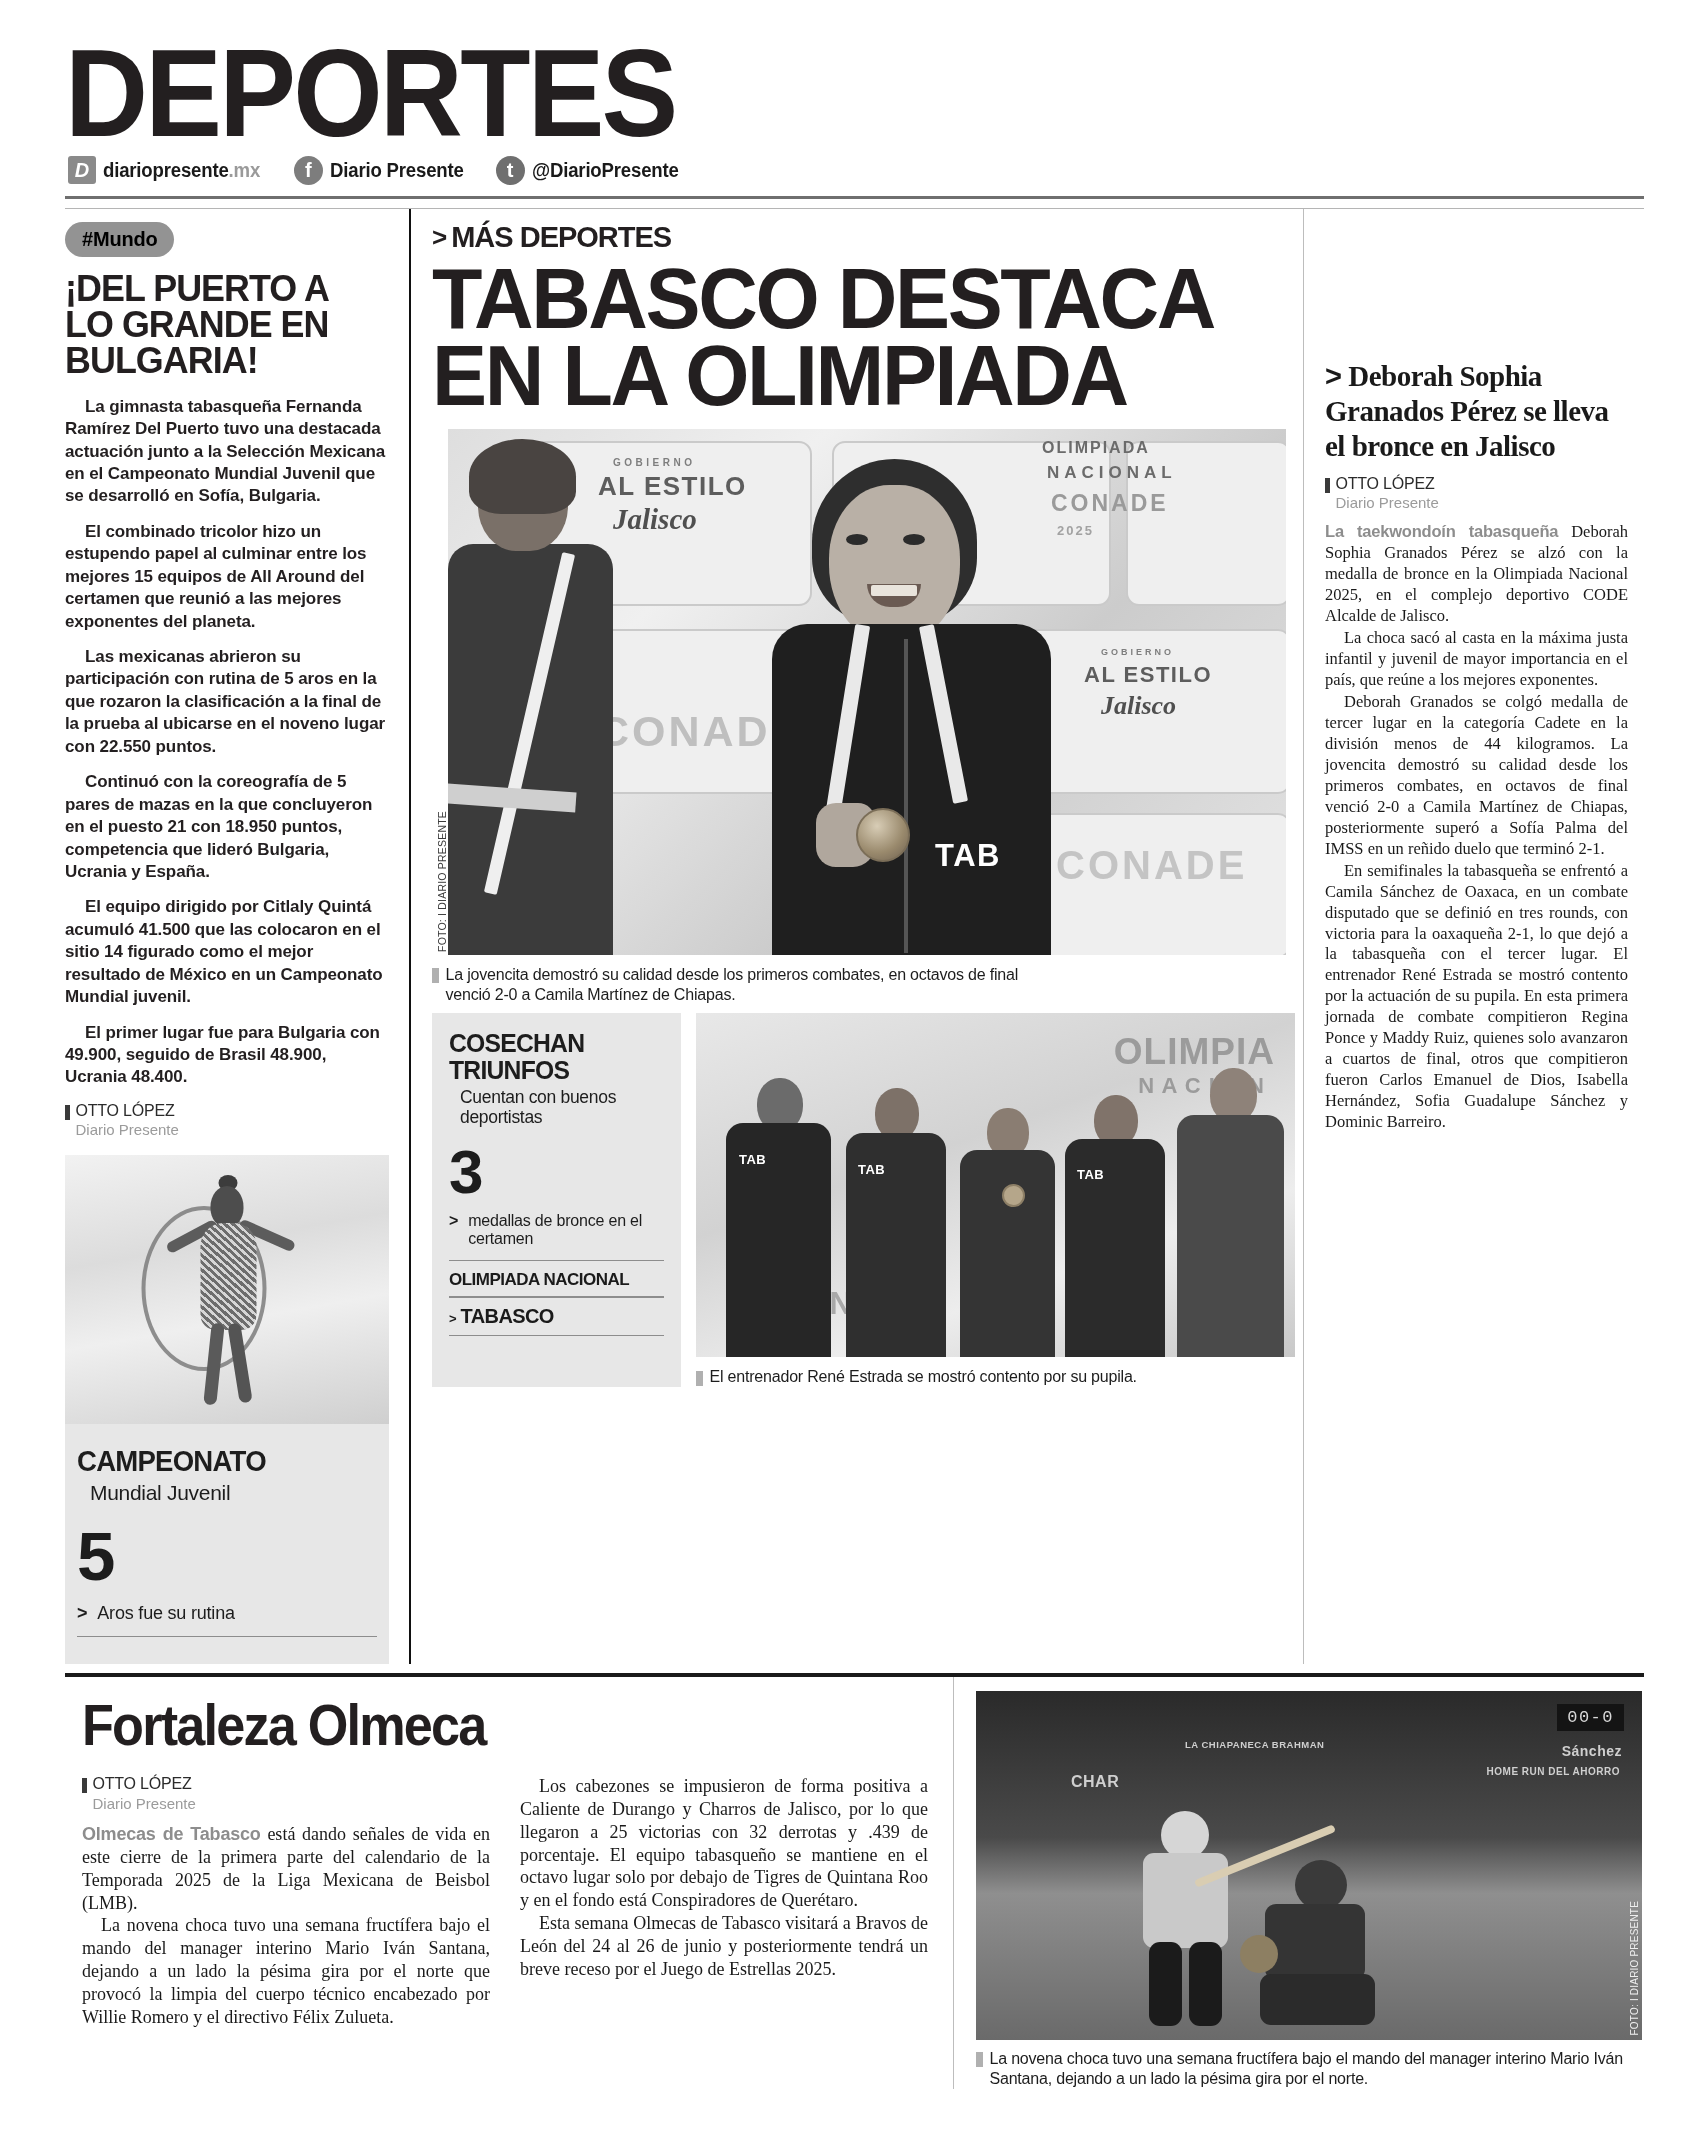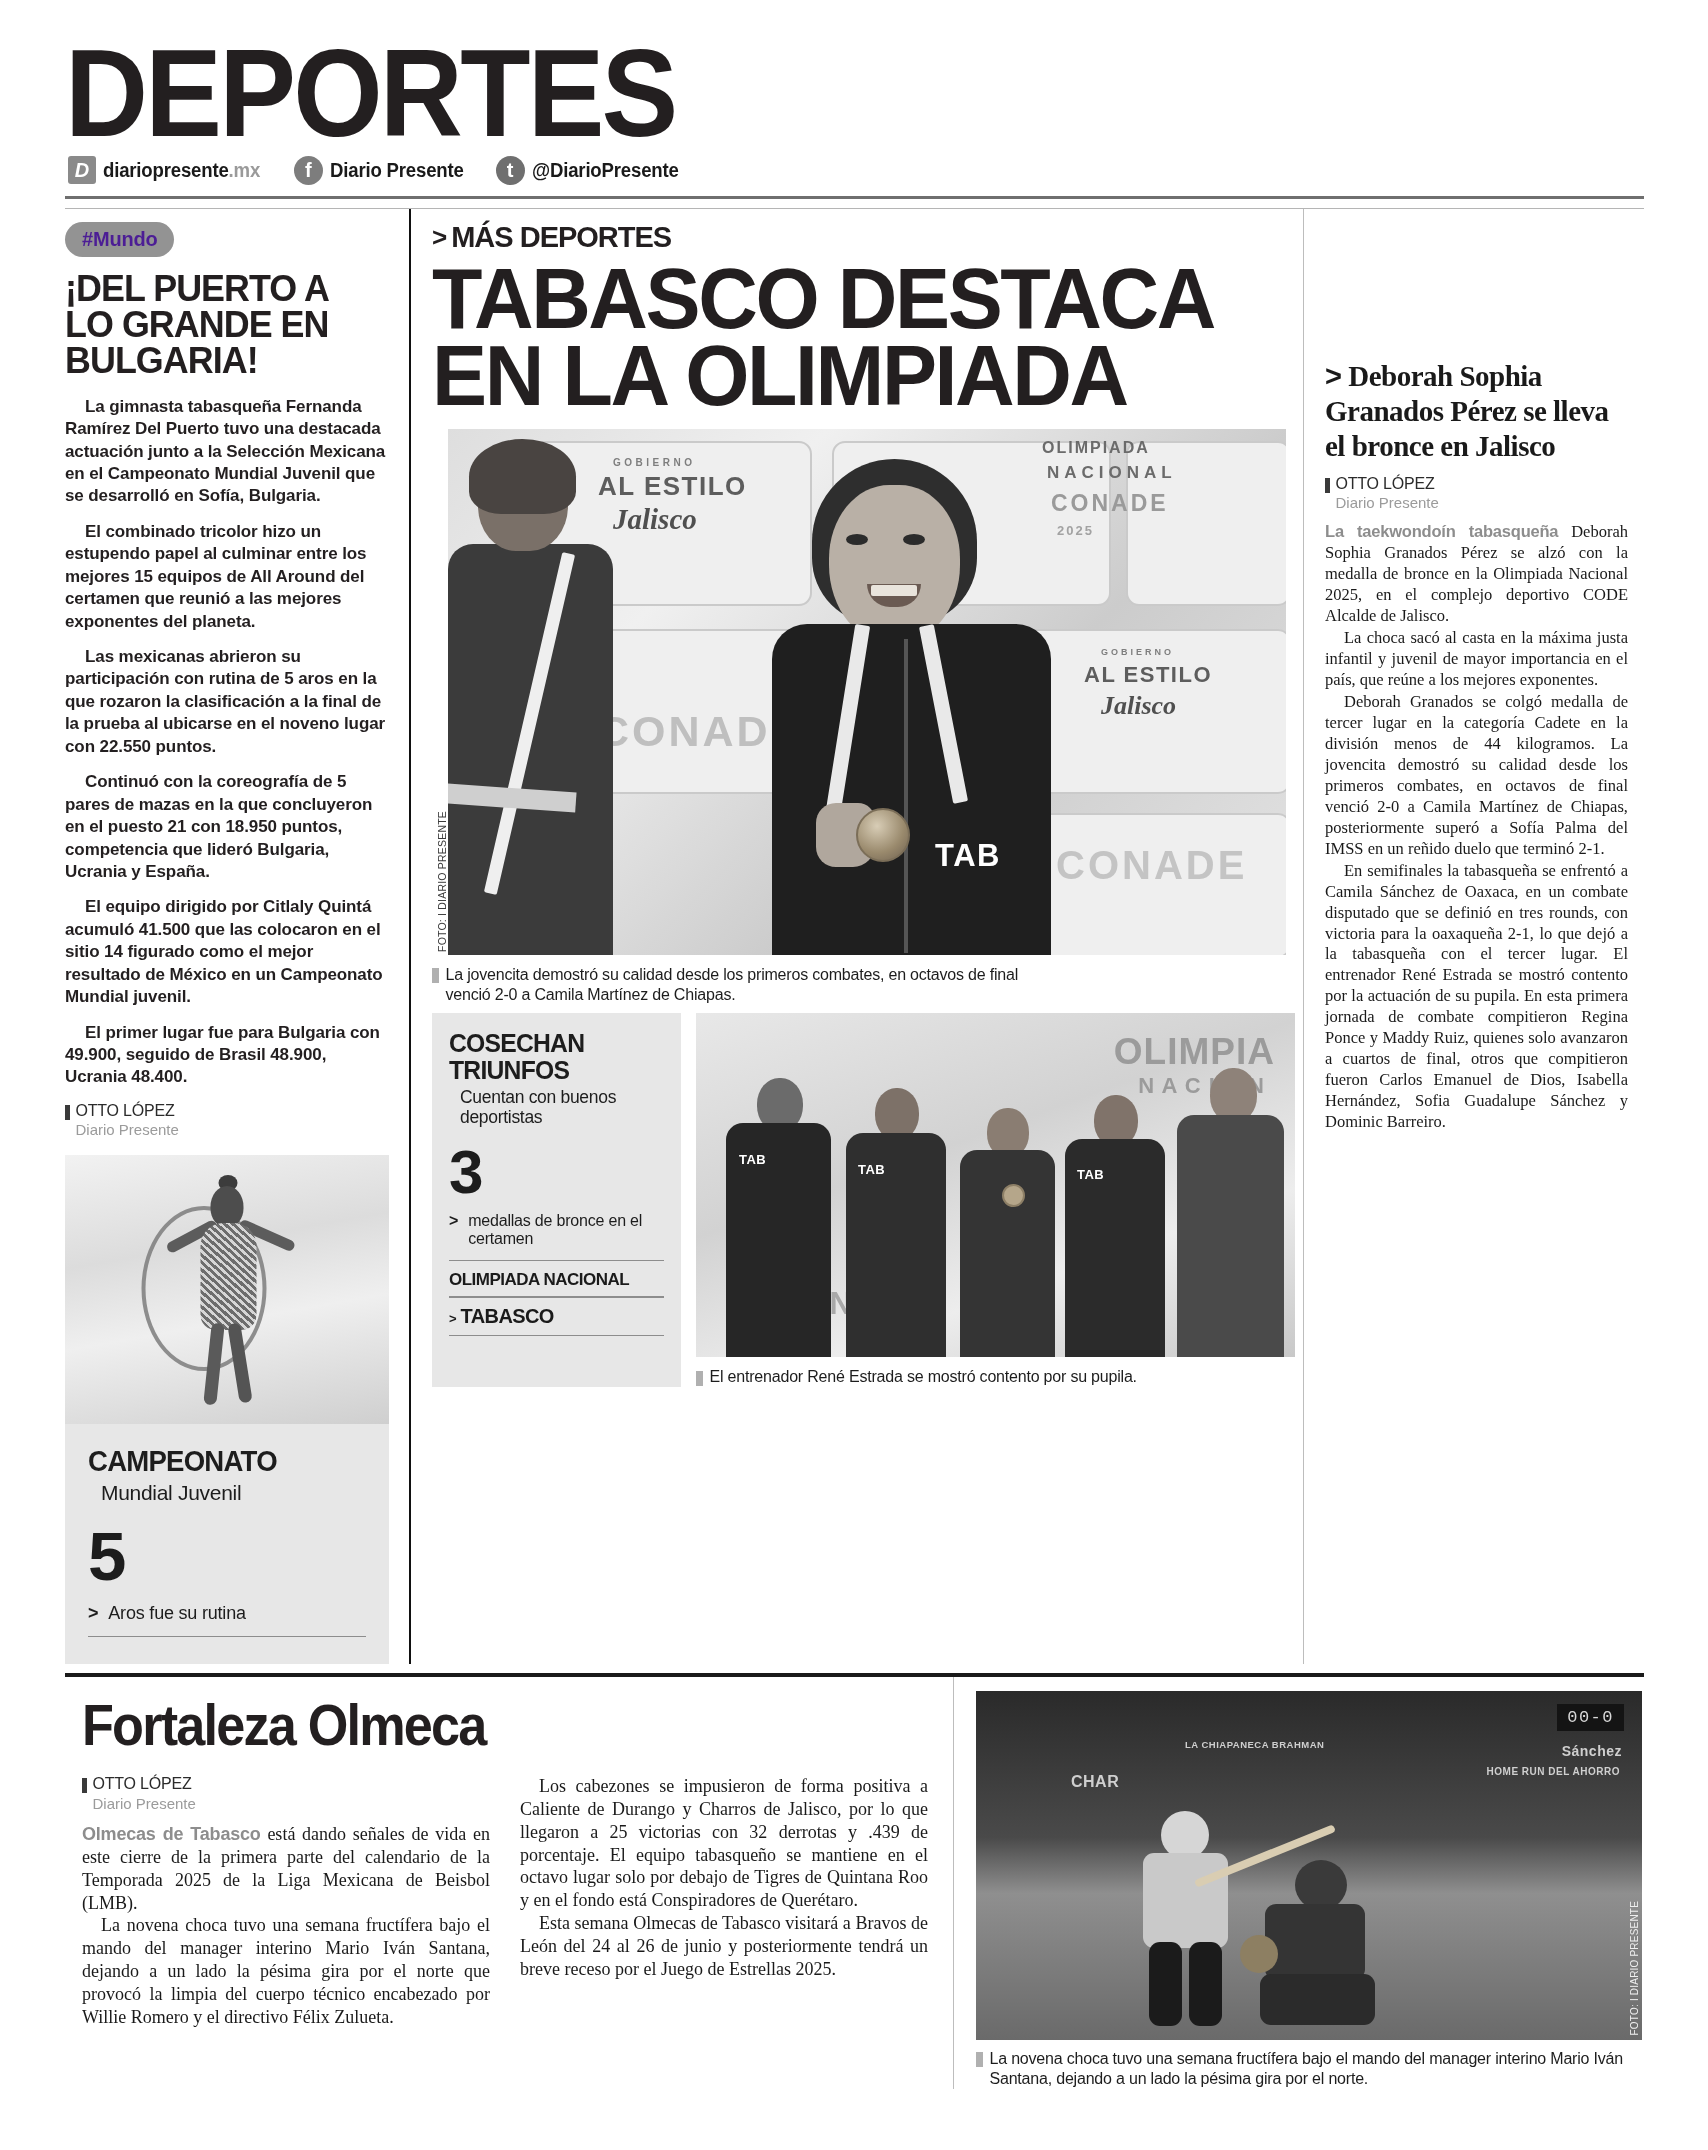--- a/index.html
+++ b/index.html
@@ -60,21 +60,21 @@
     display:grid;
     grid-template-columns:339px 11px 883px 11px 319px;
     margin-top:0;
   }
   .vrule { background:#111; width:2px; margin:0 auto; }
   .vrule.light { background:#bdbdbd; width:1.5px; }
 
   
   .col-left { padding-right:15px; padding-top:13px; }
   .tag {
-    display:inline-block; background:#939393; color:#4c1d95;
+    display:inline-block; background:#939393; color:#000000;
     font-size:20px; font-weight:bold; padding:5.5px 17px 6.5px;
     border-radius:20px; letter-spacing:-0.2px;
   }
   .left-head {
     margin-top:14px;
     font-size:37px; font-weight:bold; line-height:0.97;
     letter-spacing:-1px; color:#231f20;
     transform:scaleX(0.97); transform-origin:left top;
   }
   .left-body { margin-top:17px; }
@@ -125,21 +125,21 @@
   .gym-leg-b {
     position:absolute; left:89px; top:152px; width:13px; height:80px;
     background:#545454; border-radius:6.5px; transform:rotate(-9deg);
   }
   .gym-hoop {
     position:absolute; left:-3px; top:35px; width:125px; height:165px;
     border:4.5px solid #7c7c7c; border-radius:50%; opacity:.85;
   }
 
   
-  .stat-box { background:#e7e7e7; padding:21px 23px 27px; }
+  .stat-box { background:#e7e7e7; padding:21px 12px 27px; }
   .stat-title {
     font-size:29px; font-weight:bold; letter-spacing:-0.8px; color:#1d1d1d;
     transform:scaleX(0.95); transform-origin:left center;
   }
   .stat-sub {
     font-size:21px; letter-spacing:-0.3px; color:#1d1d1d; margin-top:3px;
     margin-left:13px;
   }
   .stat-num {
     font-size:69px; font-weight:bold; line-height:0.9; margin-top:21px;

